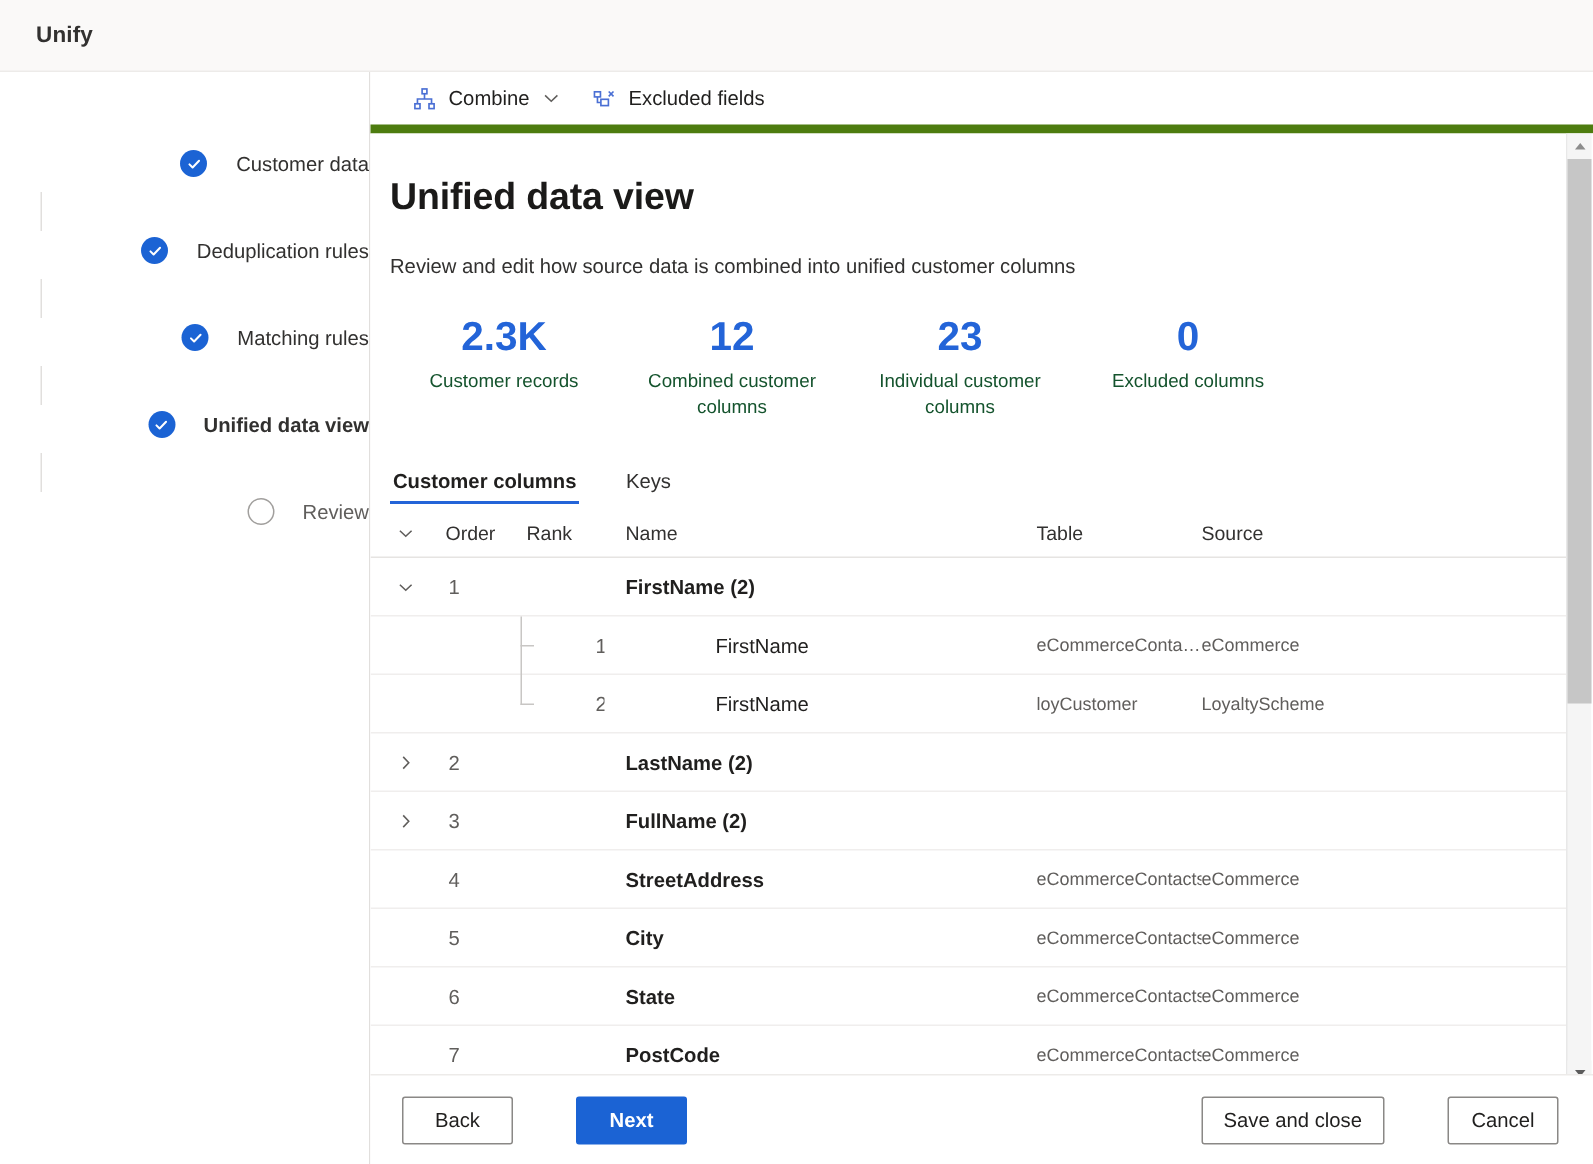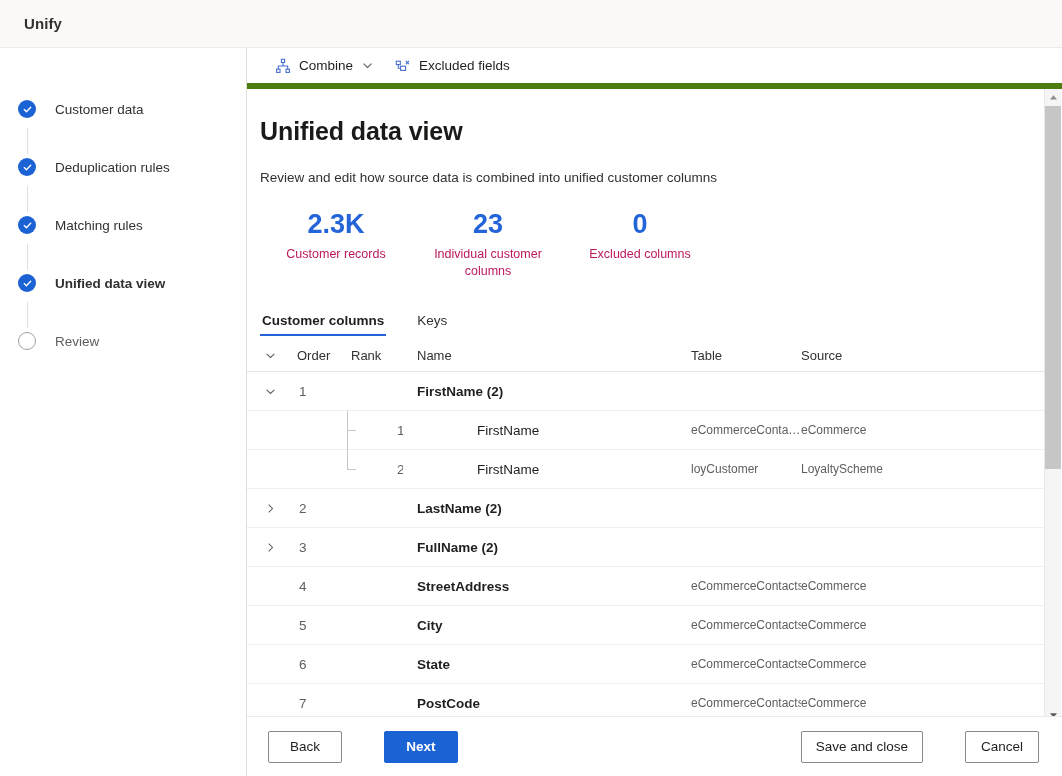--- a/index.html
+++ b/index.html
@@ -35,20 +35,21 @@
     border-right: 1px solid #e1dfdd;
   }
   .steps { position: relative; margin-top: 46px; }
   .step {
     position: relative;
     display: flex; align-items: center;
     height: 30px;
     padding-left: 18px;
     margin-bottom: 28px;
     cursor: pointer;
+    justify-content: flex-end;
   }
   .step:last-child { margin-bottom: 0; }
   .step .bullet {
     width: 18px; height: 18px; border-radius: 50%;
     flex: 0 0 18px;
     display: flex; align-items: center; justify-content: center;
     position: relative; z-index: 2; background: #fff;
   }
   .step.done .bullet { background: #1b63d4; }
   .step.done .bullet svg { display: block; }
@@ -121,21 +122,21 @@
   .stats {
     display: flex;
     margin: 24px 0 0 13px;
   }
   .stat { width: 152px; text-align: center; }
   .stat .value {
     font-size: 27px; font-weight: 600;
     color: #2364d8; line-height: 30px;
   }
   .stat .cap {
-    font-size: 12.5px; color: #be185d;
+    font-size: 12.5px; color: #14532d;
     line-height: 17px; margin-top: 7px;
     padding: 0 4px;
   }
 
   
   .tabs {
     display: flex; align-items: flex-end;
     margin: 22px 0 0 13px;
     height: 34px;
   }
@@ -343,20 +344,24 @@
 
       <div class="page-title">Unified data view</div>
       <div class="page-sub">Review and edit how source data is combined into unified customer columns</div>
 
       <div class="stats" id="stats">
           <div class="stat">
             <div class="value">2.3K</div>
             <div class="cap">Customer records</div>
           </div>
           <div class="stat">
+            <div class="value">12</div>
+            <div class="cap">Combined customer columns</div>
+          </div>
+          <div class="stat">
             <div class="value">23</div>
             <div class="cap">Individual customer columns</div>
           </div>
           <div class="stat">
             <div class="value">0</div>
             <div class="cap">Excluded columns</div>
           </div>
         </div>
 
       <div class="tabs" id="tabs">

